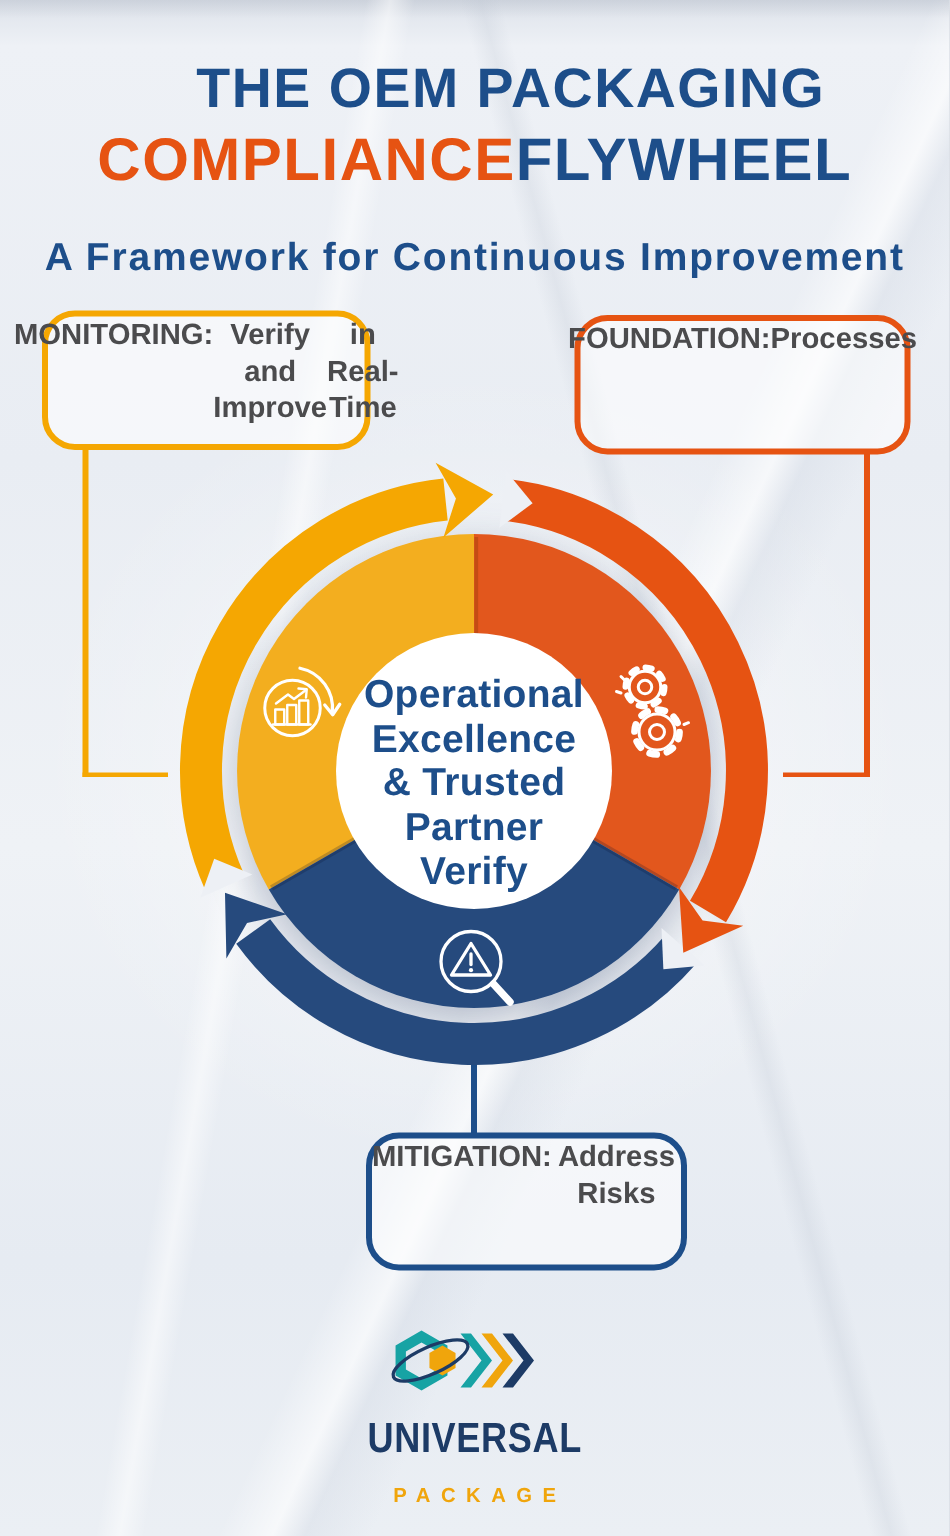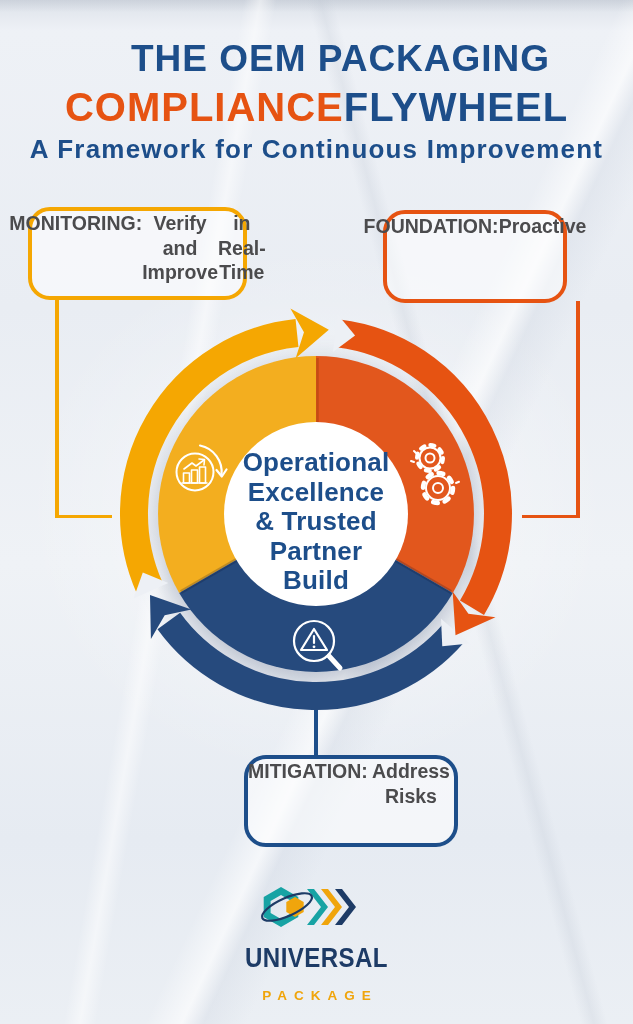--- a/index.html
+++ b/index.html
@@ -23,29 +23,29 @@
       linear-gradient(100deg, rgba(255,255,255,0) 30%, rgba(255,255,255,.5) 32%, rgba(255,255,255,0) 34%),
       linear-gradient(75deg, rgba(190,198,210,0) 64%, rgba(190,198,210,.25) 65.5%, rgba(190,198,210,0) 67%),
       linear-gradient(180deg, rgba(160,168,182,.28), rgba(160,168,182,0) 1.2%);
   }
 
   
   .header{position:absolute; left:0; top:36px; width:100%; text-align:center; z-index:3;}
   .t1{font-size:37px; line-height:46px; font-weight:800; letter-spacing:1px; color:var(--navy);padding-left:48px;}
   .t2{font-size:40px; line-height:50px; font-weight:800; letter-spacing:1px; color:var(--navy);}
   .t2 .accent{color:var(--orange); }
-  .subtitle{margin-top:2px; font-size:26px; font-weight:700; letter-spacing:1.2px; color:var(--navy);}
+  .subtitle{margin-top:24px; font-size:26px; font-weight:700; letter-spacing:1.2px; color:var(--navy);}
 
   
   .callout{position:absolute; border:4px solid; border-radius:22px; background:rgba(255,255,255,.55);
            display:flex; flex-direction:row; justify-content:center; text-align:center; z-index:3;
            color:var(--textGray); font-weight:700; font-size:19.5px; line-height:24.5px;}
   .callout .heading{font-weight:800;}
   .box-monitoring{left:28px; top:207px; width:219px; height:93px; border-color:var(--yellow);}
-  .box-foundation{left:383px; top:210px; width:184px; height:93px; border-color:var(--orange);}
+  .box-foundation{left:383px; top:210px; width:224px; height:93px; border-color:var(--orange);}
   .box-mitigation{left:208px; top:755px; width:214px; height:92px; border-color:var(--navy);margin-left:36px;}
 
   
   .conn{position:absolute; z-index:1;}
   .conn-mon-v{left:55px; top:298px; width:3.5px; height:220px; background:var(--yellow);}
   .conn-mon-h{left:55px; top:514.5px; width:57px; height:3.5px; background:var(--yellow);}
   .conn-fnd-v{left:576px; top:301px; width:3.5px; height:217px; background:var(--orange);}
   .conn-fnd-h{left:522px; top:514.5px; width:57px; height:3.5px; background:var(--orange);}
   .conn-mit-v{left:314px; top:700px; width:3.5px; height:57px; background:var(--navy);}
 
@@ -85,21 +85,21 @@
   <div class="conn conn-fnd-h"></div>
   <div class="conn conn-mit-v"></div>
 
   <div class="callout box-monitoring">
     <div class="heading">MONITORING:</div>
     <div>Verify and Improve</div>
     <div>in Real-Time</div>
   </div>
   <div class="callout box-foundation">
     <div class="heading">FOUNDATION:</div>
-    <div>Proactive</div>
+    <div>Processes</div>
   </div>
   <div class="callout box-mitigation">
     <div class="heading">MITIGATION:</div>
     <div>Address Risks</div>
   </div>
 
   <svg class="flywheel" viewBox="0 0 460 460">
 
     <g class="pie">
       <path class="seg-yellow" d="M230,230 L93.2,309 A158,158 0 0 1 230,72 Z"></path>
@@ -161,21 +161,21 @@
       <line x1="-2" y1="-10" x2="-2" y2="-3" stroke-width="2.2"></line>
       <circle cx="-2" cy="0.8" r="1.4" fill="#fff" stroke="none"></circle>
     </g>
   </svg>
 
   <div class="center-text">
     <div>Operational</div>
     <div>Excellence</div>
     <div>&amp; Trusted</div>
     <div>Partner</div>
-    <div>Build</div>
+    <div>Verify</div>
   </div>
 
   <div class="logo">
     <svg width="120" height="58" viewBox="0 0 120 52">
       <path fill="var(--logoTeal)" fill-rule="evenodd" d="M24,6 L41.3,16 L41.3,36 L24,46 L6.7,36 L6.7,16 Z M24,14 L13.6,20 L13.6,32 L24,38 L34.4,32 L34.4,20 Z"></path>
       <polygon fill="var(--logoGold)" points="38,16 46.7,21 46.7,31 38,36 29.3,31 29.3,21"></polygon>
       <polygon fill="var(--logoTeal)" points="50,8 57,8 71,26 57,44 50,44 64,26"></polygon>
       <polygon fill="var(--logoGold)" points="64,8 71,8 85,26 71,44 64,44 78,26"></polygon>
       <polygon fill="var(--logoNavy)" points="78,8 85,8 99,26 85,44 78,44 92,26"></polygon>
       <ellipse cx="30" cy="26" rx="27" ry="9" fill="none" stroke="var(--logoNavy)" stroke-width="2.2" transform="rotate(-24 30 26)"></ellipse>

